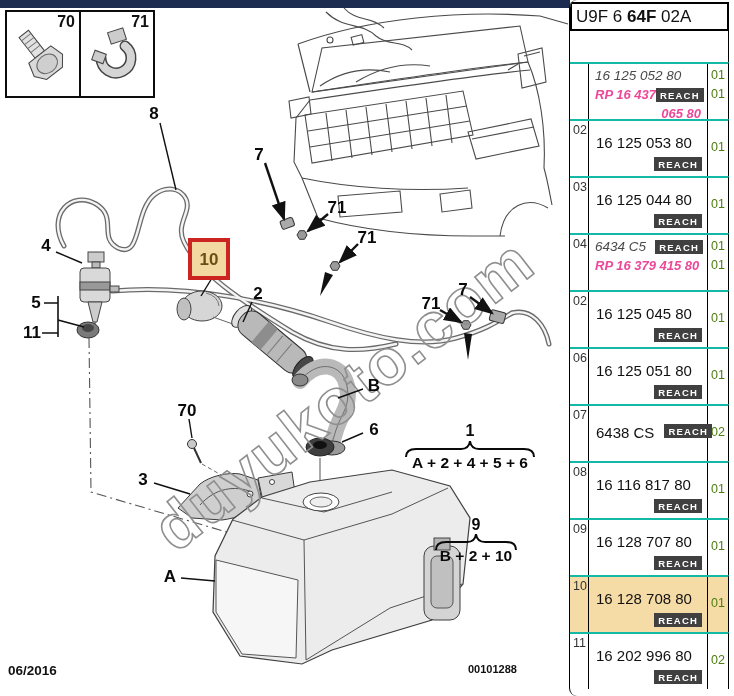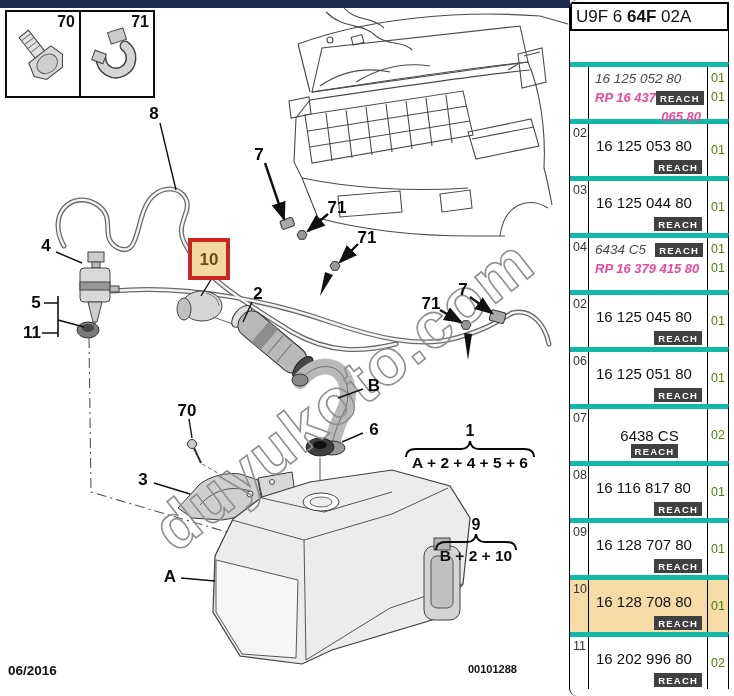--- a/index.html
+++ b/index.html
@@ -23,35 +23,35 @@
   svg .art{stroke:#4b4b4b;fill:none;stroke-width:1.1;}
   .footer-date{position:absolute;left:8px;top:663px;font-weight:bold;font-size:13.5px;}
   .footer-doc{position:absolute;left:468px;top:663px;width:98px;text-align:left;font-weight:bold;font-size:11px;}
   
   .table-panel{position:absolute;left:569px;top:0;width:165px;height:696px;background:#fff;
                border-left:1.5px solid #000;box-sizing:border-box;overflow:hidden;border-radius:8px;}
   .thead{margin:2px 5px 0 0;border:2px solid #000;height:25px;line-height:25px;
          padding-left:4px;font-size:17px;white-space:nowrap;}
   .thead b{font-weight:bold;}
   .blankrow{height:31px;border-right:1px solid #000;margin-right:5px;}
-  .trow{display:flex;height:57px;border-top:5px solid #14b8a6;border-right:1px solid #000;
+  .trow{display:flex;height:57px;border-top:2px solid #14b8a6;border-right:1px solid #000;
         margin-right:5px;box-sizing:border-box;}
   .trow.hl{background:#f5dca6;}
   .tnum{width:19px;border-right:1px solid #000;font-size:12.5px;color:#333;
         padding:2px 0 0 3px;box-sizing:border-box;}
   .tpart{flex:1;min-width:0;position:relative;}
   .tqty{width:21px;border-left:1px solid #000;font-size:12.5px;color:#4d7c0f;text-align:center;
         box-sizing:border-box;}
   .tqty .q{height:19px;line-height:19px;}
   .tqty .q1{padding-top:17px;}
   .pn{font-weight:normal;font-size:15px;padding:13px 0 0 7px;white-space:nowrap;}
   .reachrow{text-align:right;padding:3px 5px 0 0;}
   .reach{display:inline-block;background:#404040;color:#fff;font-weight:bold;font-size:9.5px;
          padding:2px 4px 1px 4px;letter-spacing:1.2px;cursor:pointer;}
-  .inlinewrap{display:flex;align-items:center;padding:18px 4px 0 7px;flex-direction:column;}
+  .inlinewrap{display:flex;align-items:flex-start;padding:18px 4px 0 7px;}
   .inlinewrap .reach{margin-left:10px;}
   .tline{height:19px;display:flex;align-items:center;padding:0 3px 0 6px;white-space:nowrap;}
   .tline:first-child{margin-top:2px;}
   .pn-it{font-style:italic;font-size:13.5px;color:#4a4a4a;}
   .pn-bi{font-style:italic;font-weight:bold;font-size:13px;color:#ec4899;}
   .tline .reach{margin-left:auto;margin-right:1px;}
   .tline.right{justify-content:flex-end;padding-right:6px;}
 </style>
 </head>
 <body>

